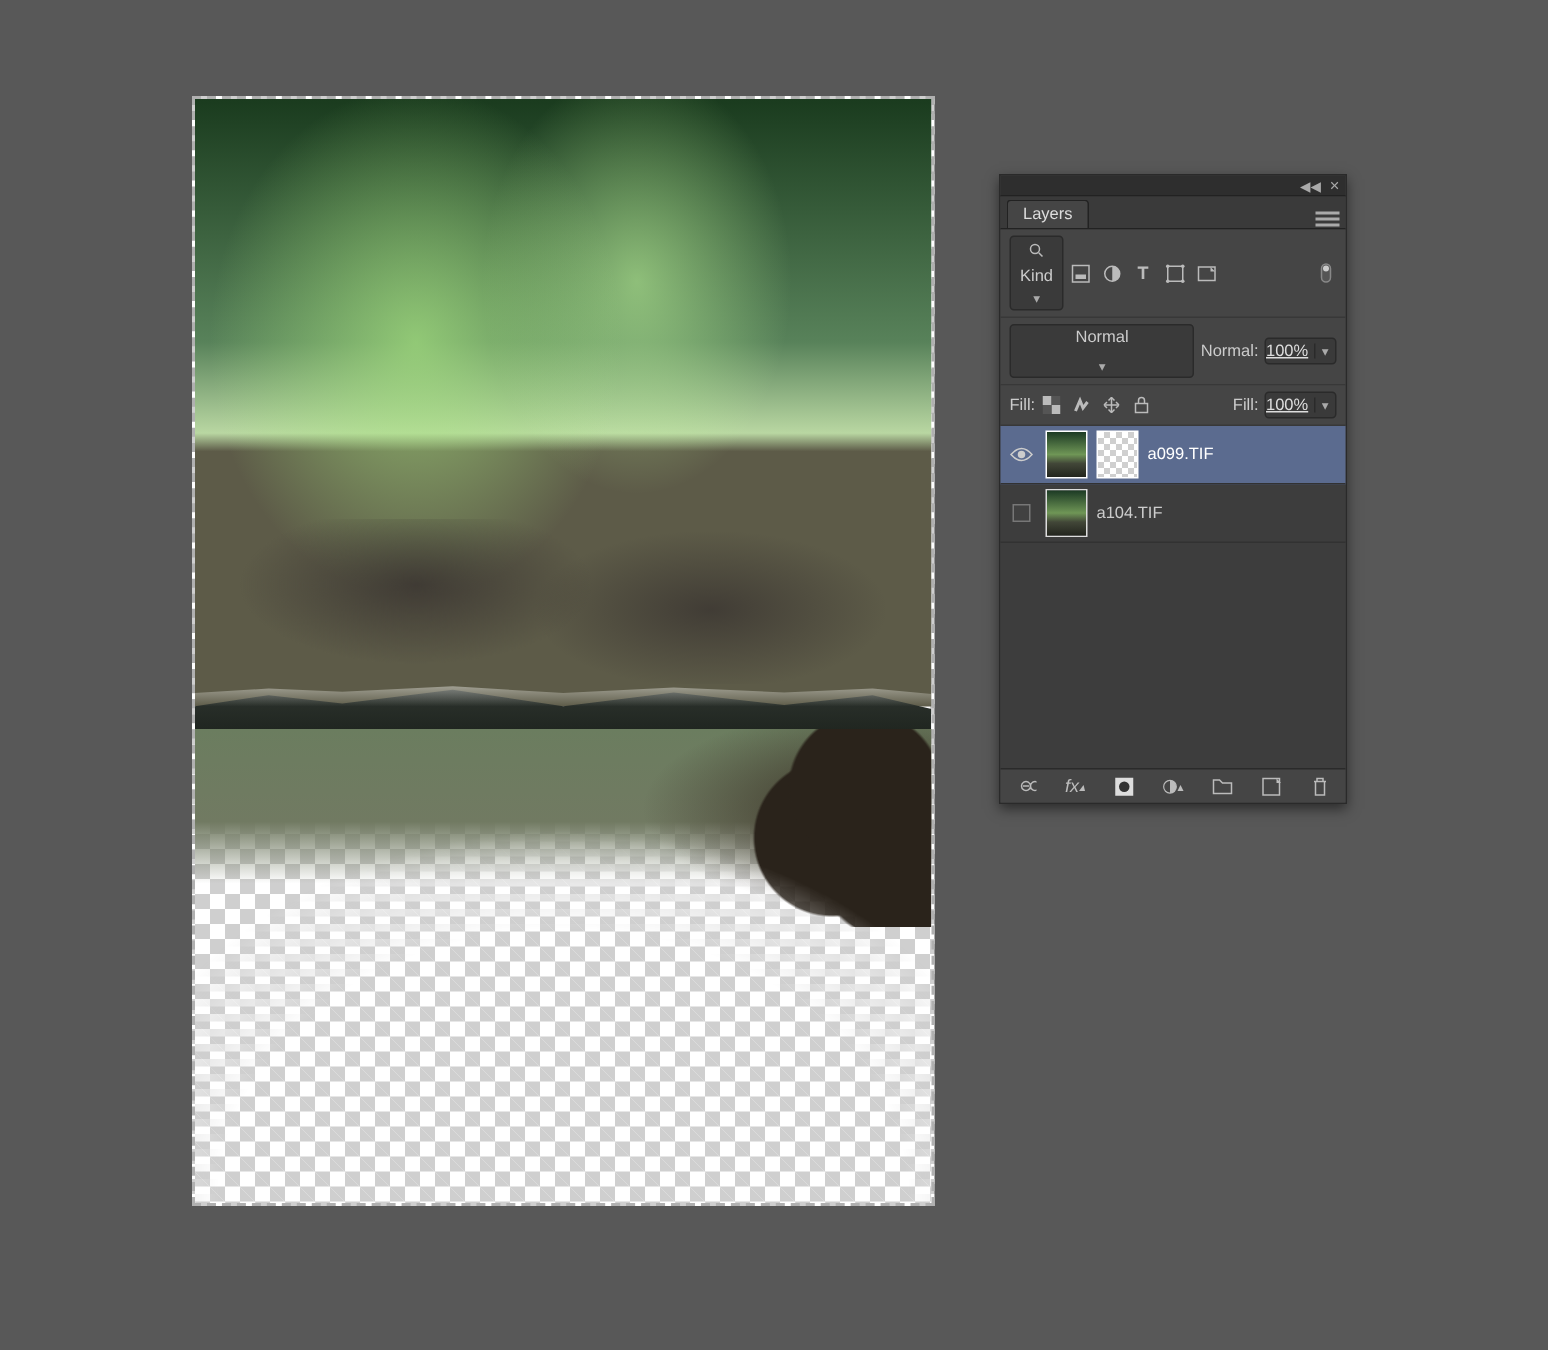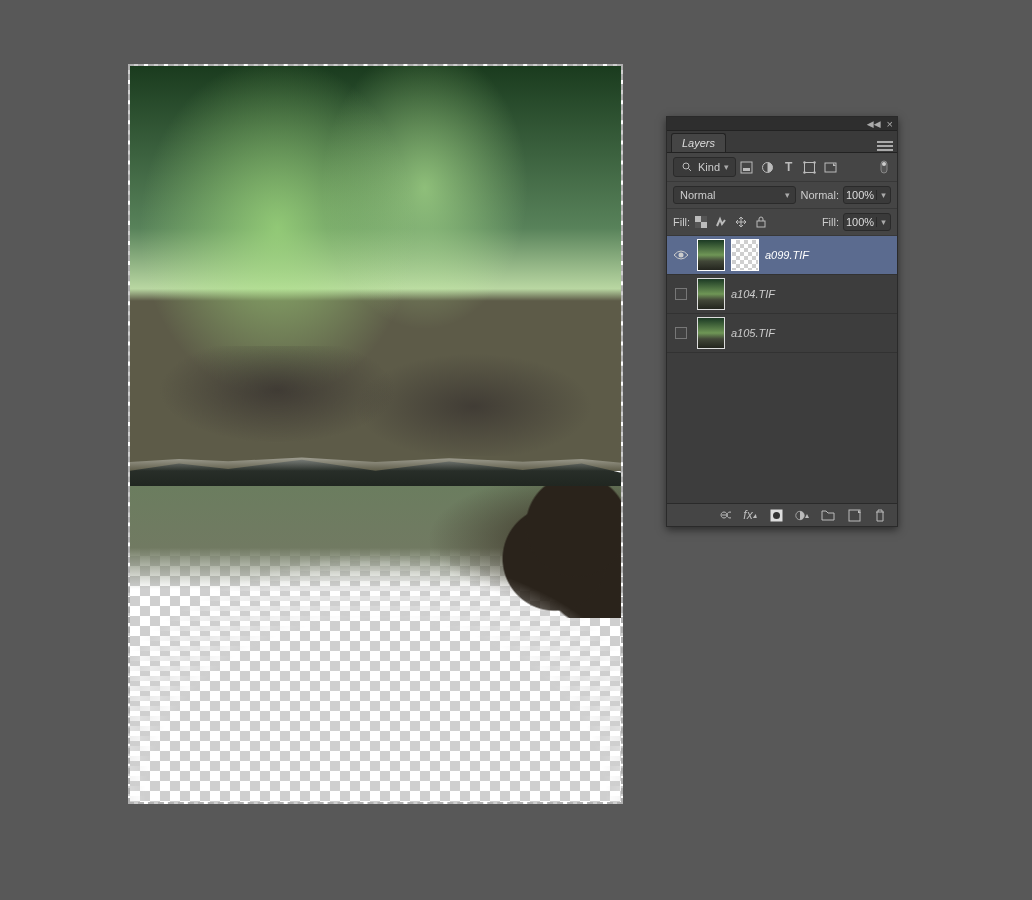--- a/index.html
+++ b/index.html
@@ -118,21 +118,20 @@
   .panel-titlebar .close { font-size:11px; color:#aaa; cursor:pointer; }
 
   .panel-tabrow {
     display:flex;
     background:#3a3a3a;
     align-items:flex-end;
     padding: 0 4px;
     height: 22px;
     border-bottom:1px solid #222;
     justify-content: space-between;
-    font-style: italic;
   }
   .tab {
     display:inline-flex;
     align-items:center;
     padding: 3px 10px;
     background:#454545;
     color:#ddd;
     border:1px solid #222;
     border-bottom:none;
     border-radius: 3px 3px 0 0;
@@ -156,30 +155,31 @@
 
   .dropdown {
     display:flex; align-items:center;
     background:#3a3a3a;
     border:1px solid #2a2a2a;
     border-radius:3px;
     padding: 2px 6px;
     gap:4px;
     cursor:pointer;
     color:#ccc;
+    flex-direction:column;
   }
   .spinner {
     display:flex; align-items:center;
     border:1px solid #2a2a2a;
     background:#3a3a3a;
     border-radius:3px;
   }
   .spinner input{
-    width:32px; background:transparent; border:none; color:#ddd; text-align:center;
-    font-size:11px; padding:2px 0;
+    width:32px; background:transparent; border:none; color:#ddd; text-align:left;
+    font-size:11px; padding:2px 0;text-decoration:underline;
   }
   .spinner .arrow{
     width:14px; text-align:center; color:#aaa; border-left:1px solid #2a2a2a; cursor:pointer;
     font-size:9px;
   }
   .sep { flex:1; }
 
   .filter-icons { display:flex; gap:7px; align-items:center; }
   .ficon { width:14px; height:14px; display:flex; align-items:center; justify-content:center; color:#bbb; }
 
@@ -215,28 +215,28 @@
   .layer.selected .thumb { border-color:#fff; }
   .mask {
     width:28px; height:32px;
     background-image:
       linear-gradient(45deg,#cfcfcf 25%,transparent 25%,transparent 75%,#cfcfcf 75%),
       linear-gradient(45deg,#cfcfcf 25%,#fff 25%,#fff 75%,#cfcfcf 75%);
     background-size:8px 8px;
     background-position:0 0,4px 4px;
     border:1px solid #fff;
   }
-  .layer-name { font-size:11px;font-style:italic; }
+  .layer-name { font-size:11px; }
 
   .layer-list .filler { height:150px; background:#3d3d3d; }
 
   .panel-footer {
     display:flex;
     align-items:center;
-    justify-content:flex-end;
+    justify-content:space-between;
     gap:12px;
     padding:4px 10px;
     background:#454545;
     border-top:1px solid #2a2a2a;
     color:#bcbcbc;
   }
   .picon { width:14px; height:14px; display:flex; align-items:center; justify-content:center; cursor:pointer;}
 
   svg { display:block; }
 </style>
@@ -389,29 +389,20 @@
       </div>
       <div class="layer">
         <div class="vis">
           <div class="vis-checkbox"></div>
         </div>
         <div class="thumb">
           <div class="thumb-img"></div>
         </div>
         <span class="layer-name">a104.TIF</span>
       </div>
-      <div class="layer">
-        <div class="vis">
-          <div class="vis-checkbox"></div>
-        </div>
-        <div class="thumb">
-          <div class="thumb-img"></div>
-        </div>
-        <span class="layer-name">a105.TIF</span>
-      </div>
       <div class="filler"></div>
   </div>
 
   <div class="panel-footer">
     <span class="picon">
         <svg width="14" height="10" viewBox="0 0 14 10">
           <path d="M4 5 A3 3 0 1 1 4 5.01 M10 5 A3 3 0 1 1 10 5.01 M5 5 H9" fill="none" stroke="#bbb"></path>
         </svg>
       </span>
     <span class="picon" style="font-style:italic;font-size:12px">fx<span style="font-size:8px">▴</span></span>

